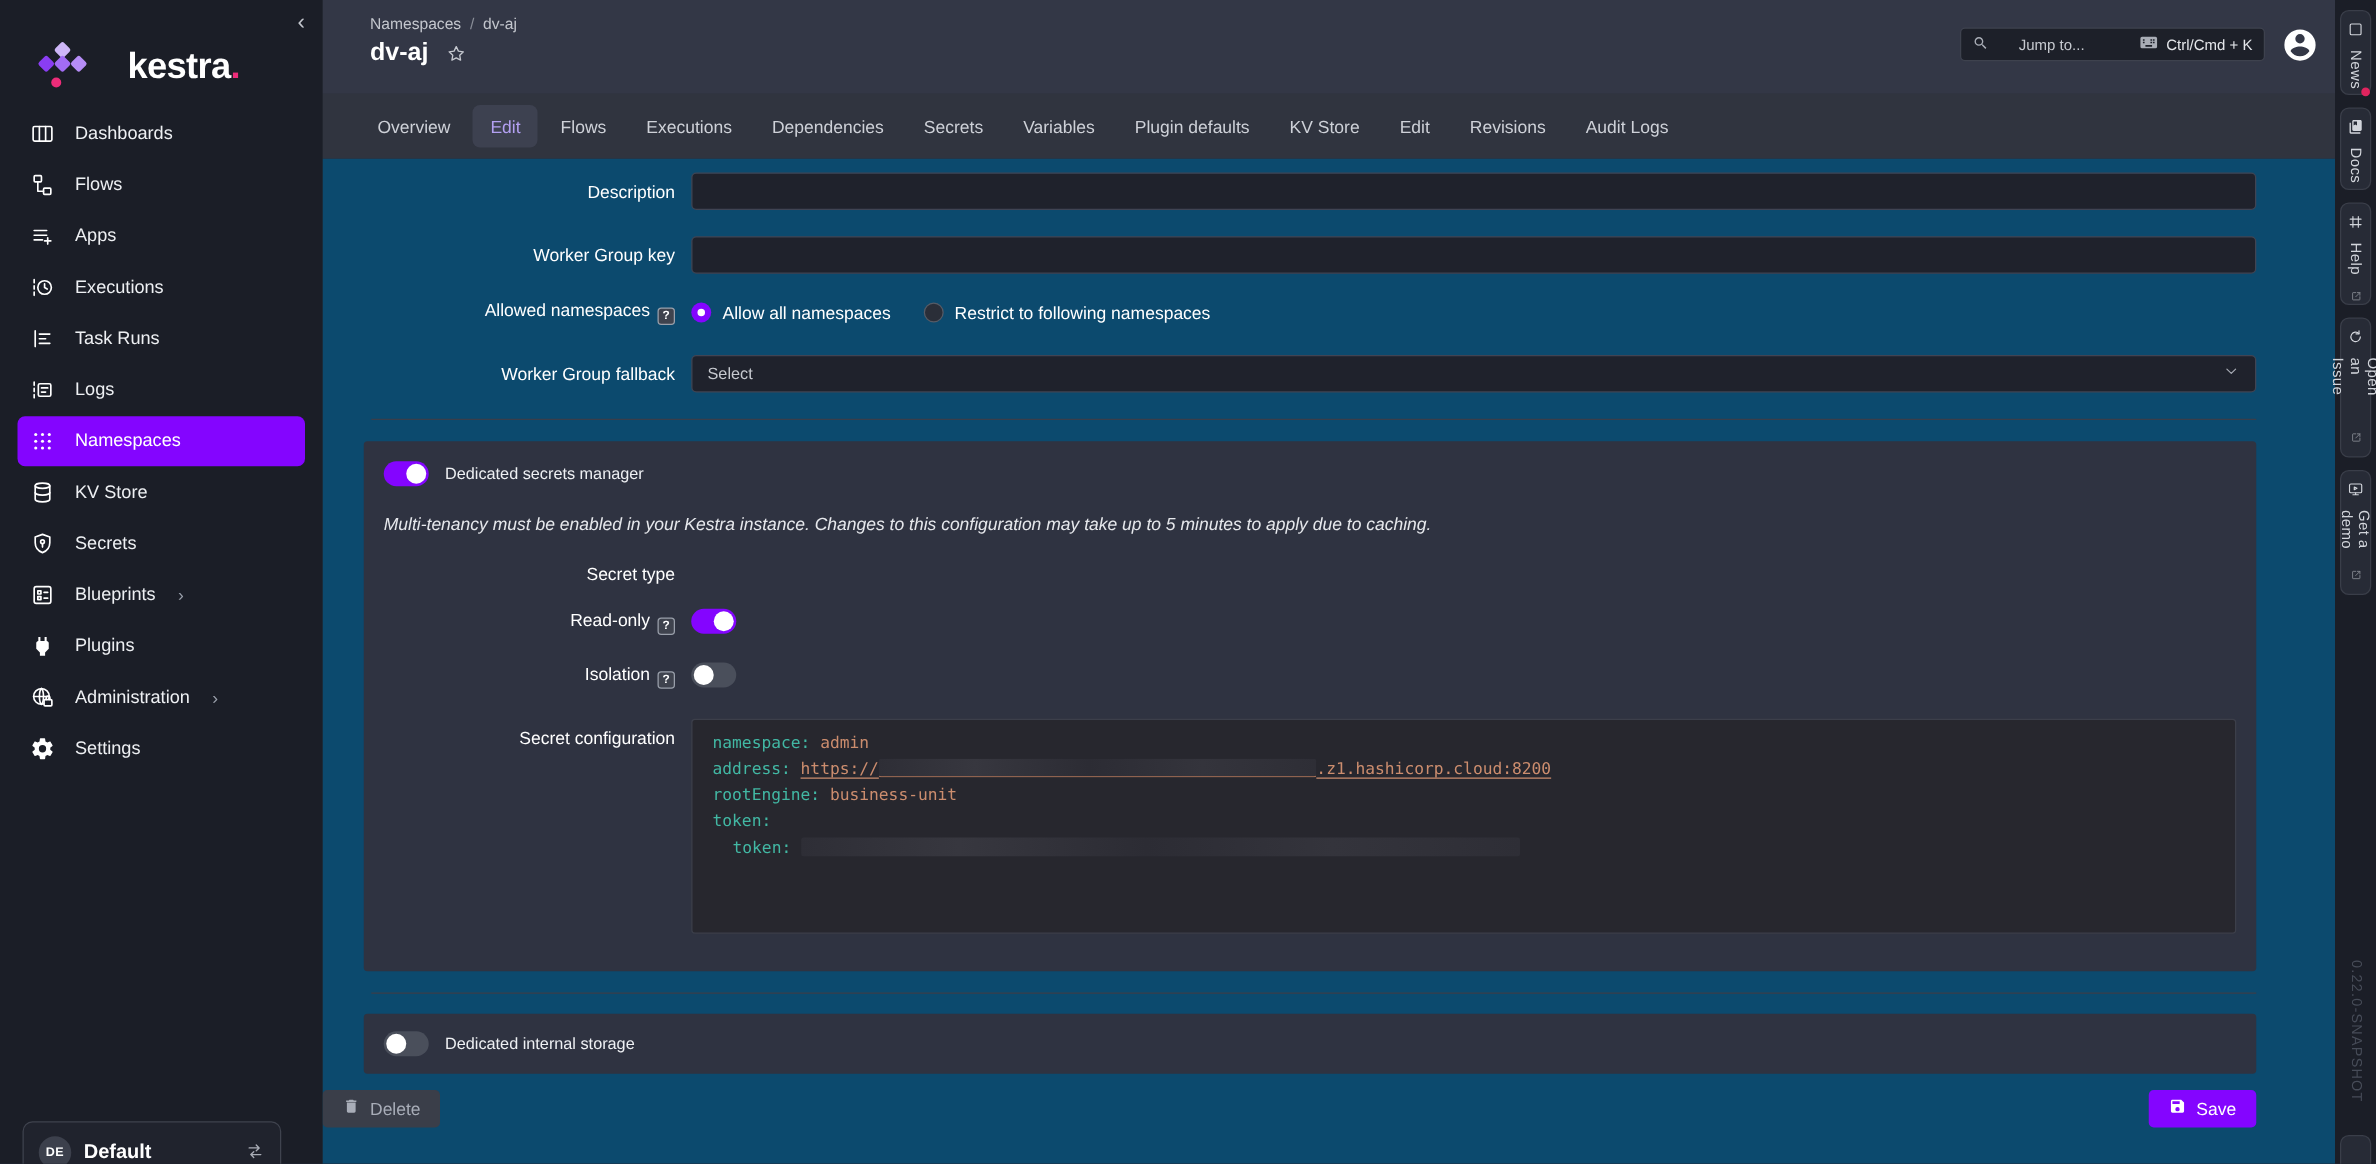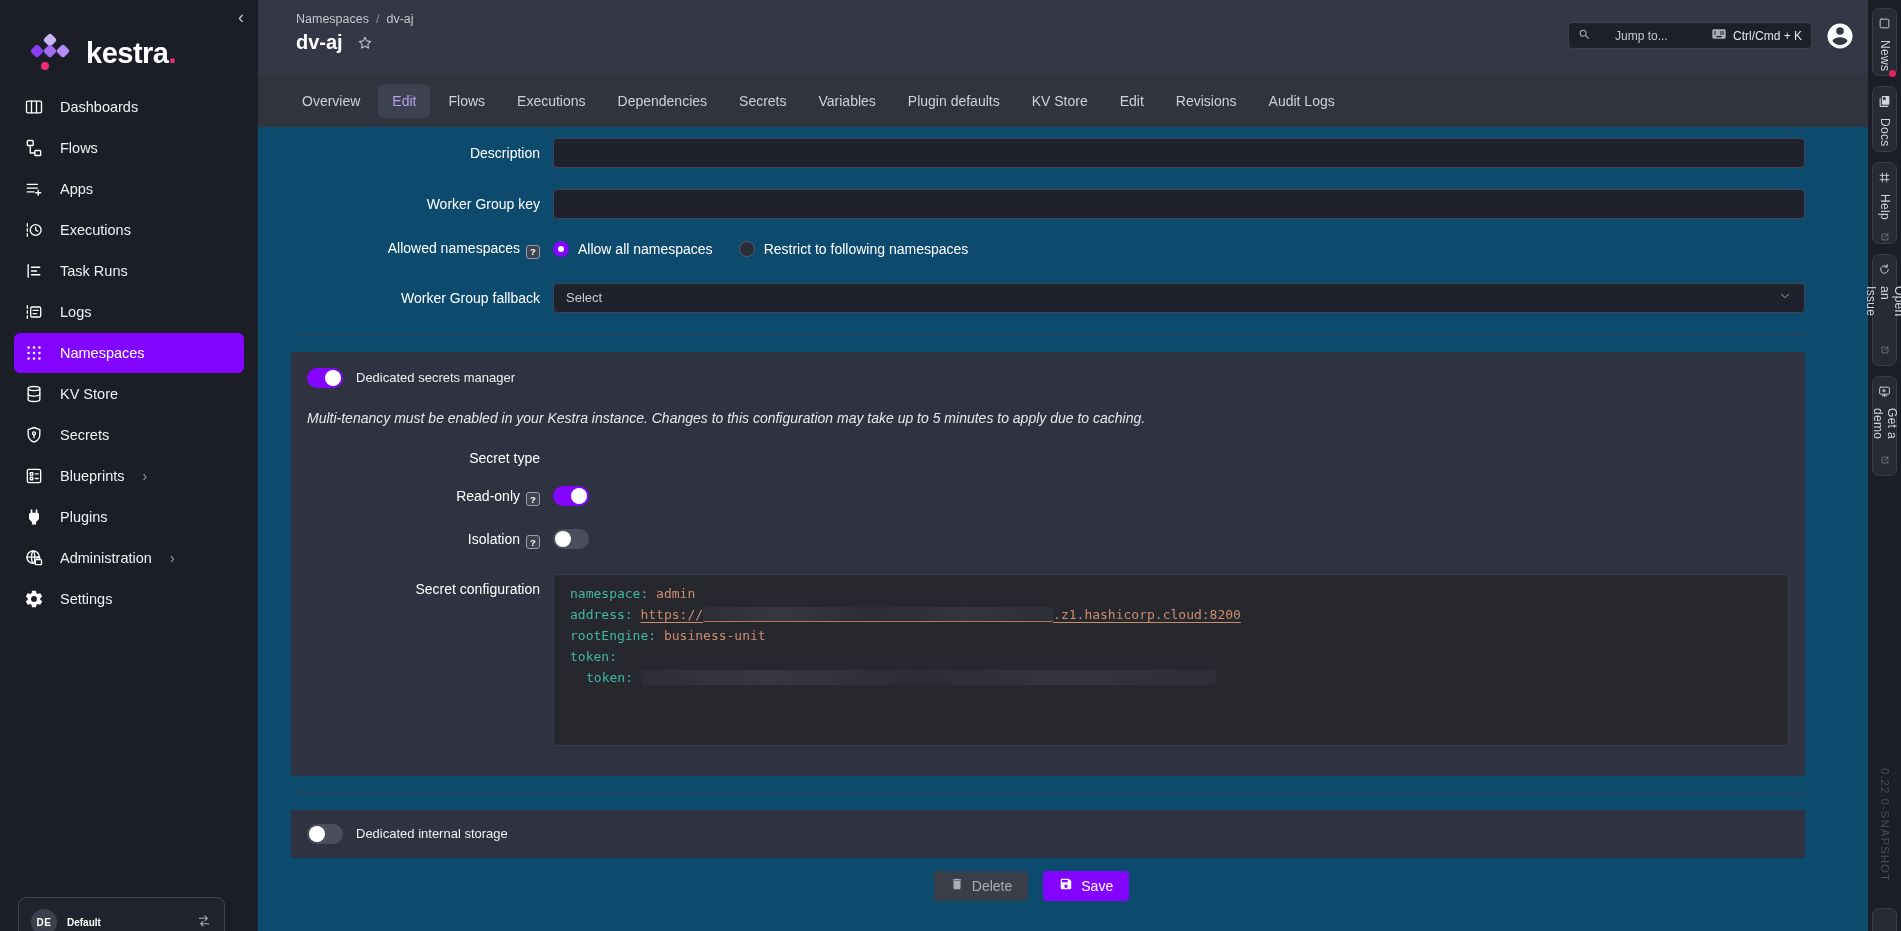--- a/index.html
+++ b/index.html
@@ -6,21 +6,21 @@
   html,body { background:#262a35; }
   body {
     width:1901px; height:931px; position:relative; overflow:hidden;
     font-family:"Liberation Sans", sans-serif; color:#e8eaee; font-size:14px;
   }
   [data-interactable="true"] { cursor:pointer; }
 
   
   .sidebar { position:absolute; left:0; top:0; width:258px; height:931px; background:#1b1e27; z-index:3; }
   .collapse-btn { position:absolute; top:8px; right:14px; color:#c3c6cd; font-size:18px; line-height:18px; }
-  .logo { display:flex; align-items:center; gap:12px; padding:30px 0 0 28px; height:76px; }
+  .logo { display:flex; align-items:center; gap:28px; padding:30px 0 0 28px; height:76px; }
   .logo-mark { position:relative; width:46px; height:38px; flex:none; }
   .logo-mark .dmd { position:absolute; width:10px; height:10px; transform:rotate(45deg); border-radius:2px; }
   .logo-mark .dot { position:absolute; width:8px; height:8px; border-radius:50%; background:#ed2c79; left:13px; top:28px; }
   .logo-word { font-size:29px; font-weight:700; color:#ffffff; letter-spacing:-0.5px; }
   .logo-word .pink { color:#ed2c79; }
   .menu { margin-top:11px; }
   .menu-item {
     display:flex; align-items:center; gap:16px; height:40px; margin:0 14px 1px 14px;
     padding:0 0 0 10px; border-radius:6px; color:#eef0f3; font-size:14.5px;
   }
@@ -28,21 +28,21 @@
   .menu-item svg { width:20px; height:20px; }
   .menu-item.active { background:#8405FF; color:#ffffff; }
   .menu-chevron { color:#9aa0ab; font-size:14px; margin-left:2px; }
   .tenant-card {
     position:absolute; left:18px; bottom:-16px; width:207px; height:50px;
     border:1px solid #3f434e; border-radius:8px; background:#20232d;
     display:flex; align-items:center; gap:10px; padding:0 12px;
   }
   .tenant-badge { width:26px; height:26px; border-radius:50%; background:#3c404c; color:#fff;
     font-size:10px; font-weight:700; display:flex; align-items:center; justify-content:center; letter-spacing:0.5px; }
-  .tenant-name { font-weight:700; font-size:10px; color:#fff; flex:1; }
+  .tenant-name { font-weight:700; font-size:16px; color:#fff; flex:1; }
   .tenant-swap svg { width:16px; height:16px; }
 
   
   .rail { position:absolute; right:0; top:0; width:33px; height:931px; background:#1b1e27; z-index:3; }
   .rail-btn {
     position:relative; width:25px; margin:0 0 10px 4px; background:#272b36; border:1px solid #3a3e49;
     border-radius:7px; display:flex; flex-direction:column; align-items:center; padding-top:8px; gap:7px;
   }
   .rail-btn:first-child { margin-top:8px; }
   .rail-label { writing-mode:vertical-rl; font-size:12px; color:#d2d5db; letter-spacing:0.3px; }
@@ -139,21 +139,21 @@
   .redacted {
     display:inline-block; height:15px; vertical-align:-3px; border-radius:2px;
     background:linear-gradient(90deg,#2e2e36 0%,#37373f 22%,#2c2c34 48%,#34343c 74%,#2e2e36 100%);
   }
   .redacted.addr { width:350px; border-bottom:1px solid #b0765a; }
   .redacted.tok { width:575px; }
   .code-indent { padding-left:16px; }
 
   .storage-card { margin:16px 63px 0 33px; background:#2f3341; border-radius:3px; padding:14px 16px; }
 
-  .actions { display:flex; justify-content:center; gap:15px; margin:13px 63px 0 0; }
+  .actions { display:flex; justify-content:space-between; gap:15px; margin:13px 63px 0 0; }
   .btn { height:30px; border-radius:4px; display:flex; align-items:center; gap:8px; padding:0 16px; font-size:14px; border:none; }
   .btn svg { width:14px; height:14px; }
   .btn-delete { background:#3a3e49; color:#a8adb8; }
   .btn-save { background:#8405FF; color:#ffffff; }
 
   .ico-stroke { fill:none; stroke:#ffffff; stroke-width:1.6; stroke-linecap:round; stroke-linejoin:round; }
   .ico-gray-stroke { fill:none; stroke:#a9adb6; stroke-width:1.6; stroke-linecap:round; stroke-linejoin:round; }
   .ico-rail { fill:none; stroke:#d2d5db; stroke-width:1.7; stroke-linecap:round; stroke-linejoin:round; }
 </style>
 </head>

